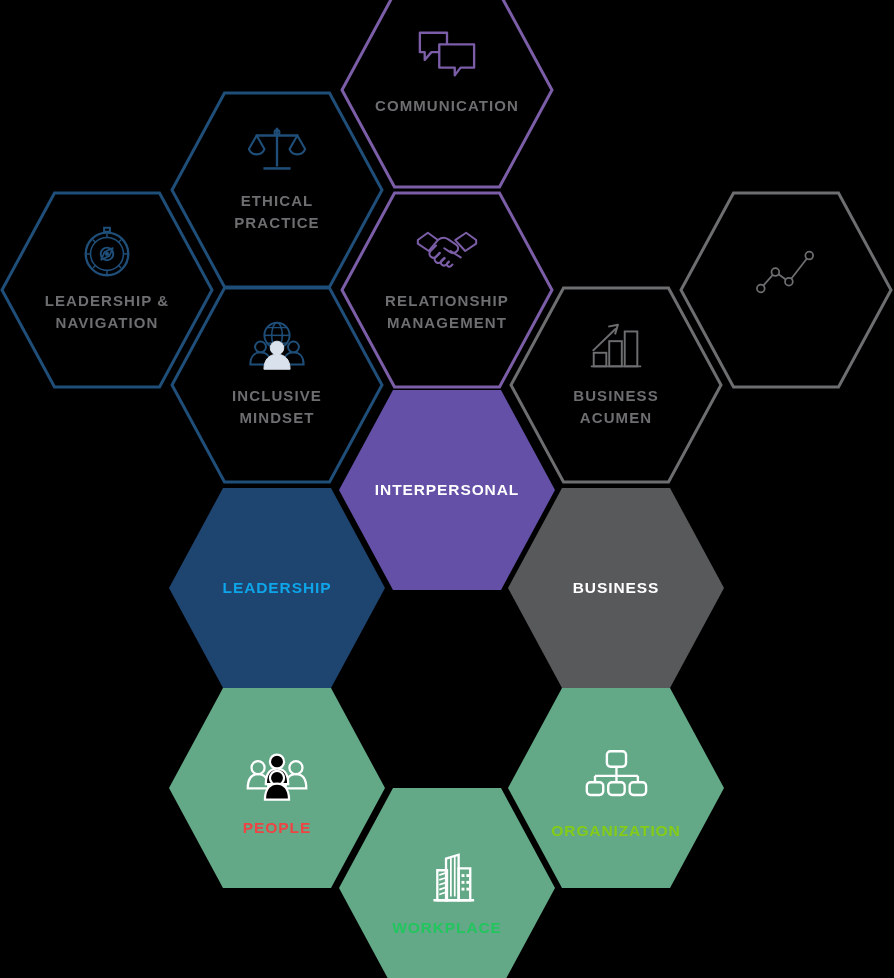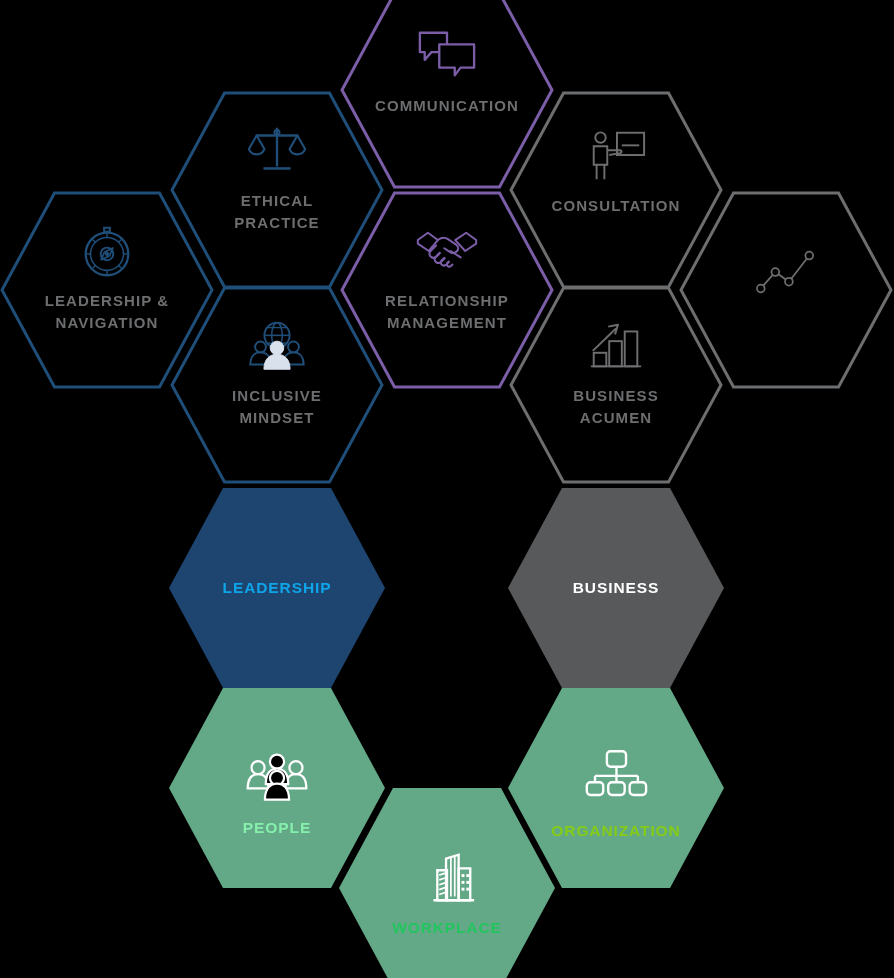--- a/index.html
+++ b/index.html
@@ -63,39 +63,20 @@
       <line x1="32" y1="4" x2="32" y2="44" stroke="#1f4e79" stroke-width="2.4"></line>
       <line x1="10" y1="12" x2="54" y2="12" stroke="#1f4e79" stroke-width="2.4"></line>
       <line x1="18" y1="46" x2="46" y2="46" stroke="#1f4e79" stroke-width="2.6"></line>
       <circle cx="32" cy="9" r="2.6" fill="none" stroke="#1f4e79" stroke-width="2"></circle>
       <path d="M3 26 L11 12 L19 26 A8.6 8.6 0 0 1 3 26 Z" fill="none" stroke="#1f4e79" stroke-width="2.2" stroke-linejoin="round"></path>
       <path d="M45 26 L53 12 L61 26 A8.6 8.6 0 0 1 45 26 Z" fill="none" stroke="#1f4e79" stroke-width="2.2" stroke-linejoin="round"></path>
     </svg>
         </span>
         <div class="lbl lbl-outline" style="color: rgb(109, 110, 112);">ETHICAL
 PRACTICE</div>
-      </div>
-    </div>
-    <div class="hex shift-up" style="left: 616px; top: 190px; z-index: 3;">
-      <div class="hexshape"><svg viewBox="0 0 216 200" width="216" height="200">
-       <path d="M55.5,3 L160.5,3 L213,100 L160.5,197 L55.5,197 L3,100 Z" fill="#000000" stroke="#6d6e70" stroke-width="3" stroke-linejoin="miter"></path>
-     </svg></div>
-      <div class="hexinner">
-        <span class="ico">
-          <svg viewBox="0 0 64 56">
-      <rect x="33" y="4" width="28" height="23" fill="none" stroke="#6d6e70" stroke-width="2"></rect>
-      <line x1="38" y1="17" x2="56" y2="17" stroke="#6d6e70" stroke-width="2"></line>
-      <circle cx="16" cy="9" r="5.4" fill="none" stroke="#6d6e70" stroke-width="2"></circle>
-      <path d="M9 18 h14 v19 h-14 z" fill="none" stroke="#6d6e70" stroke-width="2"></path>
-      <path d="M12 37 v15" fill="none" stroke="#6d6e70" stroke-width="2"></path>
-      <path d="M20 37 v15" fill="none" stroke="#6d6e70" stroke-width="2"></path>
-      <path d="M23 22 L36 22 C38 22 38.5 24.5 36.5 25 L25 27" fill="none" stroke="#6d6e70" stroke-width="2" stroke-linejoin="round"></path>
-    </svg>
-        </span>
-        <div class="lbl lbl-outline" style="color: rgb(109, 110, 112);">CONSULTATION</div>
       </div>
     </div>
     <div class="hex shift-up2" style="left: 107px; top: 290px; z-index: 5;">
       <div class="hexshape"><svg viewBox="0 0 216 200" width="216" height="200">
        <path d="M55.5,3 L160.5,3 L213,100 L160.5,197 L55.5,197 L3,100 Z" fill="#000000" stroke="#1f4e79" stroke-width="3" stroke-linejoin="miter"></path>
      </svg></div>
       <div class="hexinner">
         <span class="ico">
           <svg viewBox="0 0 64 56">
       <path d="M29 4 h6 v4 h-6 z" fill="none" stroke="#1f4e79" stroke-width="2"></path>
@@ -193,20 +174,28 @@
       <rect x="25" y="23" width="13" height="26" fill="none" stroke="#6d6e70" stroke-width="2"></rect>
       <rect x="41" y="13" width="13" height="36" fill="none" stroke="#6d6e70" stroke-width="2"></rect>
       <path d="M8 33 L32 10" fill="none" stroke="#6d6e70" stroke-width="2"></path>
       <path d="M24 8 L34 6 L31 16" fill="none" stroke="#6d6e70" stroke-width="2" stroke-linejoin="round"></path>
     </svg>
         </span>
         <div class="lbl lbl-outline" style="color: rgb(109, 110, 112);">BUSINESS
 ACUMEN</div>
       </div>
     </div>
+    <div class="hex core" style="left: 447px; top: 490px; z-index: 10;">
+      <div class="hexshape"><svg viewBox="0 0 216 200" width="216" height="200">
+       <path d="M54,0 L162,0 L216,100 L162,200 L54,200 L0,100 Z" fill="#6450a6" stroke="#6450a6" stroke-width="0" stroke-linejoin="miter"></path>
+     </svg></div>
+      <div class="hexinner">
+        <div class="lbl lbl-filled" style="color: rgb(255, 255, 255);">INTERPERSONAL</div>
+      </div>
+    </div>
     <div class="hex core" style="left: 277px; top: 588px; z-index: 10;">
       <div class="hexshape"><svg viewBox="0 0 216 200" width="216" height="200">
        <path d="M54,0 L162,0 L216,100 L162,200 L54,200 L0,100 Z" fill="#1e4470" stroke="#1e4470" stroke-width="0" stroke-linejoin="miter"></path>
      </svg></div>
       <div class="hexinner">
         <div class="lbl lbl-filled" style="color: #0ea5e9;">LEADERSHIP</div>
       </div>
     </div>
     <div class="hex core" style="left: 616px; top: 588px; z-index: 10;">
       <div class="hexshape"><svg viewBox="0 0 216 200" width="216" height="200">
@@ -226,21 +215,21 @@
       <circle cx="14" cy="16" r="7.6" fill="none" stroke="#ffffff" stroke-width="2.6"></circle>
       <path d="M2 40 C2 28 7 23.5 14 23.5 C21 23.5 26 28 26 40 Z" fill="none" stroke="#ffffff" stroke-width="2.6"></path>
       <circle cx="58" cy="16" r="7.6" fill="none" stroke="#ffffff" stroke-width="2.6"></circle>
       <path d="M46 40 C46 28 51 23.5 58 23.5 C65 23.5 70 28 70 40 Z" fill="none" stroke="#ffffff" stroke-width="2.6"></path>
       <circle cx="36" cy="9" r="8.2" fill="#000" stroke="#ffffff" stroke-width="2.6"></circle>
       <path d="M23 35 C23 22 29 17 36 17 C43 17 49 22 49 35 Z" fill="#000" stroke="#ffffff" stroke-width="2.6"></path>
       <circle cx="36" cy="28" r="8.2" fill="#000" stroke="#ffffff" stroke-width="2.6"></circle>
       <path d="M22 53 C22 40 28.5 34.5 36 34.5 C43.5 34.5 50 40 50 53 Z" fill="#000" stroke="#ffffff" stroke-width="2.6"></path>
     </svg>
         </span>
-        <div class="lbl lbl-filled" style="color: #86efac;">PEOPLE</div>
+        <div class="lbl lbl-filled" style="color: #ef4444;">PEOPLE</div>
       </div>
     </div>
     <div class="hex base" style="left: 616px; top: 788px; z-index: 10;">
       <div class="hexshape"><svg viewBox="0 0 216 200" width="216" height="200">
        <path d="M54,0 L162,0 L216,100 L162,200 L54,200 L0,100 Z" fill="#63a987" stroke="#63a987" stroke-width="0" stroke-linejoin="miter"></path>
      </svg></div>
       <div class="hexinner">
         <span class="ico">
           <svg viewBox="0 0 68 56">
       <rect x="24" y="3" width="21" height="17" rx="4" fill="none" stroke="#ffffff" stroke-width="2.6"></rect>

